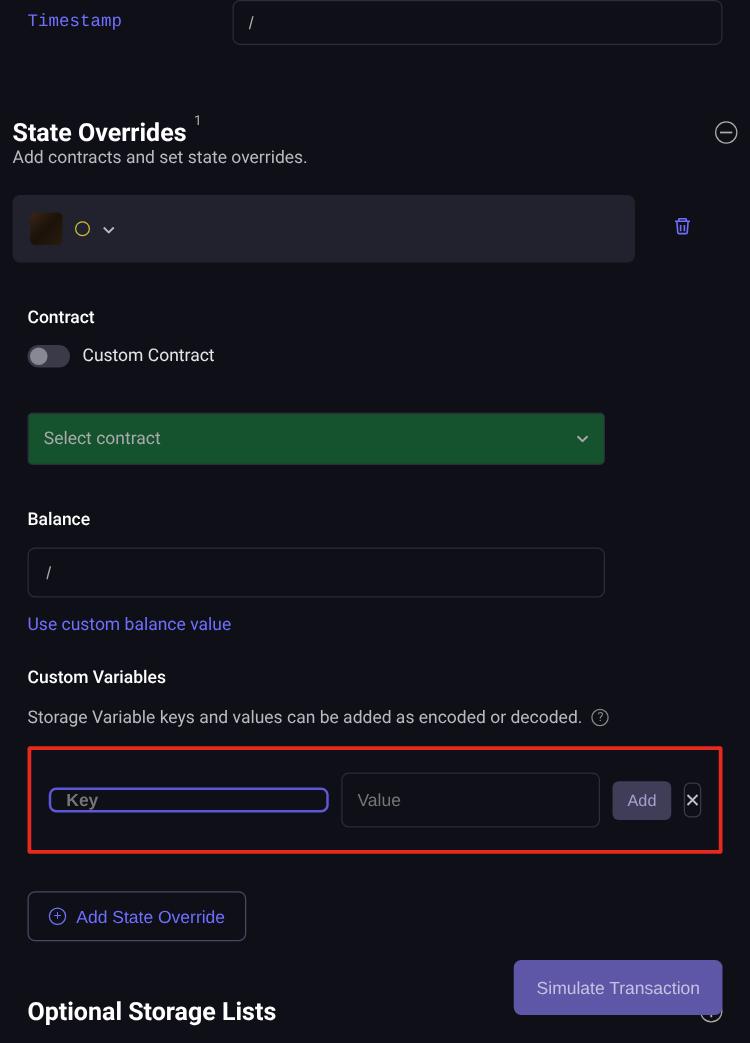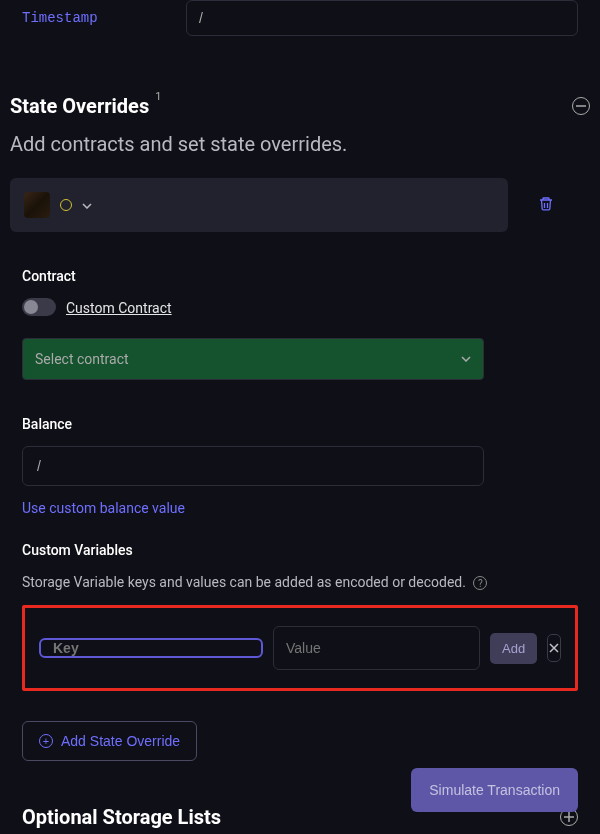--- a/index.html
+++ b/index.html
@@ -62,23 +62,22 @@
       border-radius: 50%;
       display: flex;
       align-items: center;
       justify-content: center;
       cursor: pointer;
       color: #aaa;
       font-size: 14px;
       line-height: 1;
     }
     .section-description {
-      margin-top: 14px;
       color: #b9b9c0;
-      font-size: 20px;
+      font-size: 14px;
     }
     .override-row {
       display: flex;
       align-items: center;
       margin-top: 22px;
       gap: 30px;
     }
     .override-card {
       flex: 1;
       background: #22222e;
@@ -116,24 +115,23 @@
     }
     .form-label {
       color: #fff;
       font-size: 14px;
       font-weight: 500;
       margin-bottom: 14px;
       display: block;
     }
     .toggle-row {
       display: flex;
-      align-items: flex-end;
+      align-items: center;
       gap: 10px;
-      margin-bottom: 22px;
-      text-decoration: underline;
+      margin-bottom: 36px;
     }
     .toggle {
       width: 34px;
       height: 18px;
       background: #3a3a48;
       border-radius: 10px;
       position: relative;
       cursor: pointer;
     }
     .toggle-knob {

